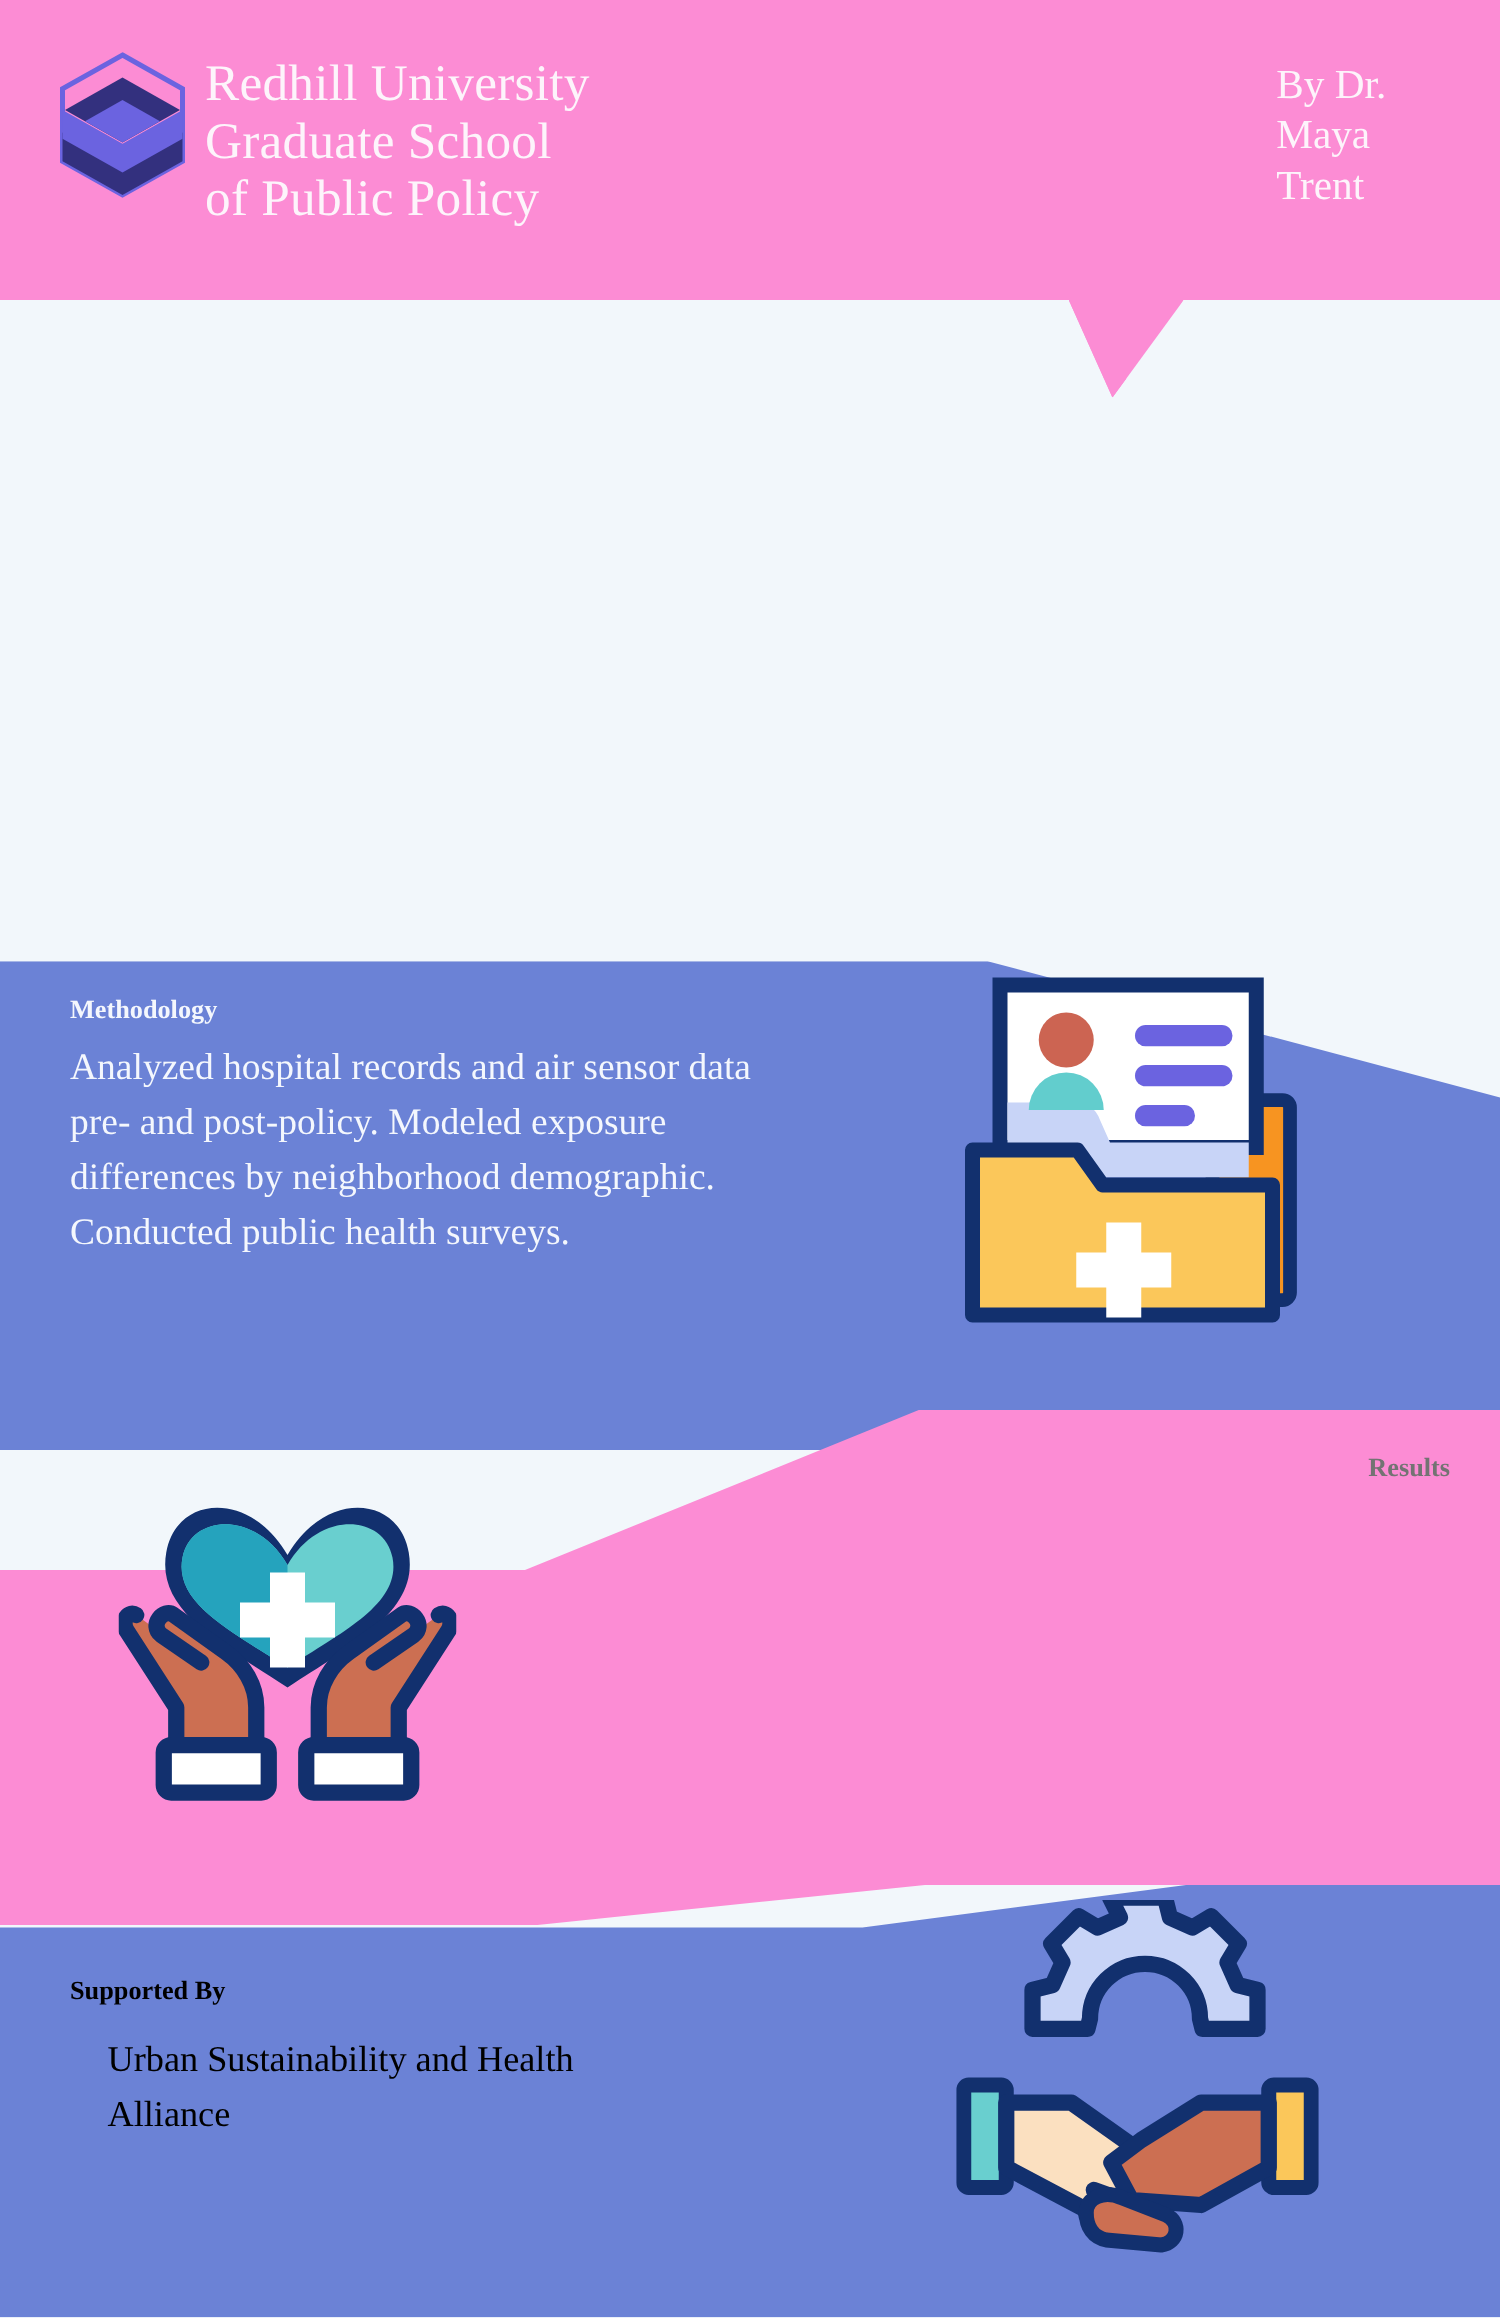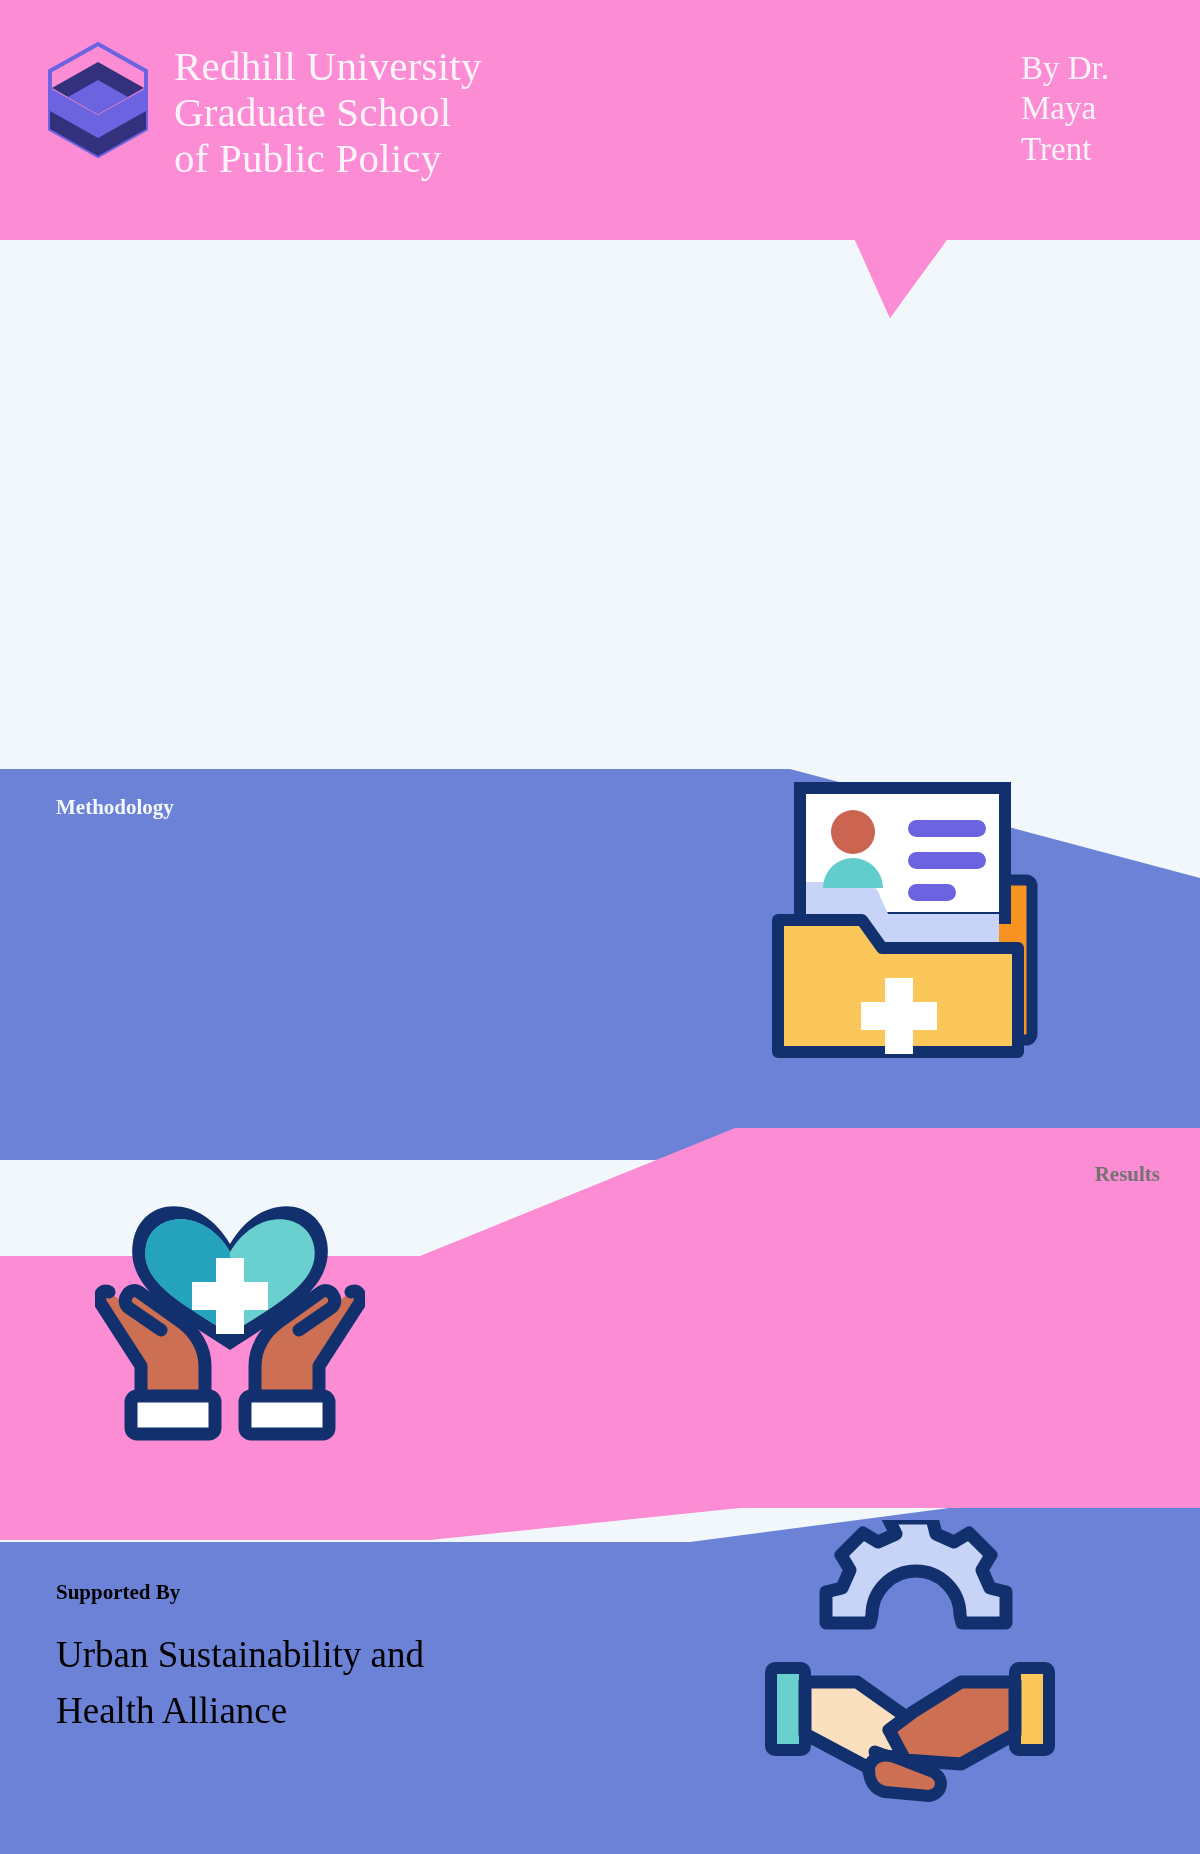--- a/index.html
+++ b/index.html
@@ -38,21 +38,21 @@
     left: 0; top: 0; right: 0; bottom: 0;
     display: flex;
     align-items: flex-start;
     justify-content: space-between;
     padding: 38px 44px 0 44px;
     box-sizing: border-box;
   }
   .brand {
     display: flex;
     align-items: flex-start;
-    gap: 22px;
+    gap: 12px;
   }
   .logo-mark {
     width: 108px;
     height: 120px;
     flex: 0 0 auto;
     margin-top: 2px;
   }
   .brand-name {
     color: #fdf4fb;
     font-size: 41px;
@@ -164,23 +164,24 @@
   }
   .support-text {
     position: absolute;
     left: 56px;
     top: 1580px;
     width: 470px;
     color: #000000;
     z-index: 4;
   }
   .support-body {
-    font-size: 37px;
+    font-size: 29px;
     line-height: 1.5;
     margin-top: 22px;
+    margin-left: 30px;
   }
 
   
   .icon-records {
     position: absolute;
     left: 770px;
     top: 770px;
     width: 280px;
     height: 300px;
     z-index: 5;
@@ -231,20 +232,21 @@
       <div class="byline">By Dr. Maya Trent</div>
     </div>
   </div>
   <div class="header-tail"></div>
 
 
   <div class="band-method"></div>
 
   <div class="method-text">
     <div class="sec-heading">Methodology</div>
+    <div class="sec-body">Analyzed hospital records and air sensor data pre- and post-policy. Modeled exposure differences by neighborhood demographic. Conducted public health surveys.</div>
   </div>
 
   <span class="icon-records">
     <svg viewBox="0 0 280 300" width="280" height="300" aria-hidden="true">
 
       <rect x="200" y="110" width="62" height="160" rx="6" fill="#f79421"></rect>
       <rect x="200" y="110" width="62" height="160" rx="6" fill="none" stroke="#12306e" stroke-width="11"></rect>
 
       <rect x="30" y="18" width="205" height="130" fill="#ffffff" stroke="#12306e" stroke-width="12"></rect>
 

